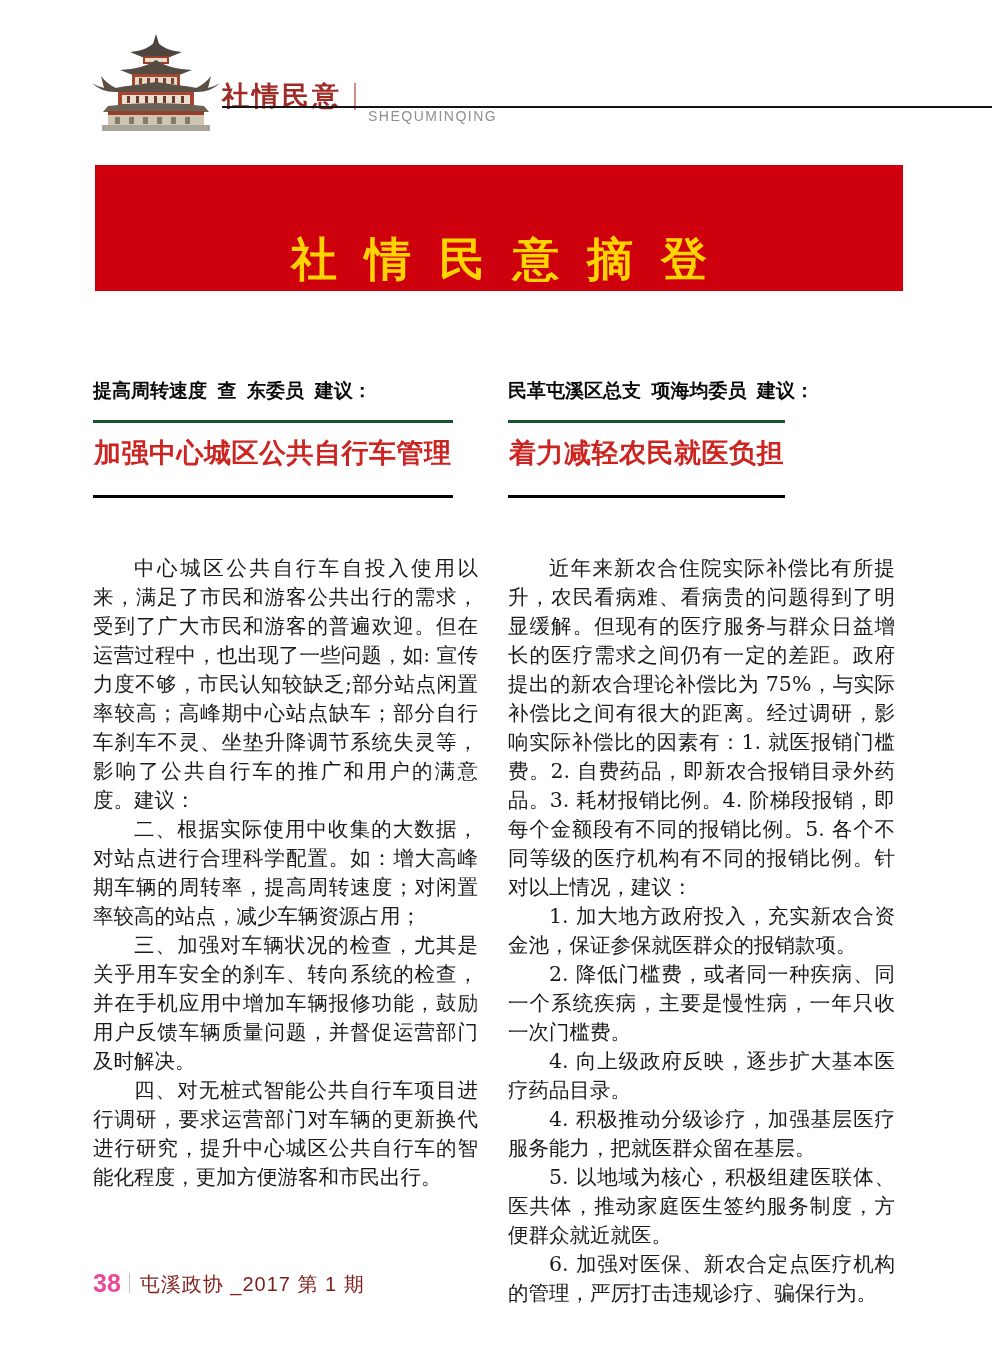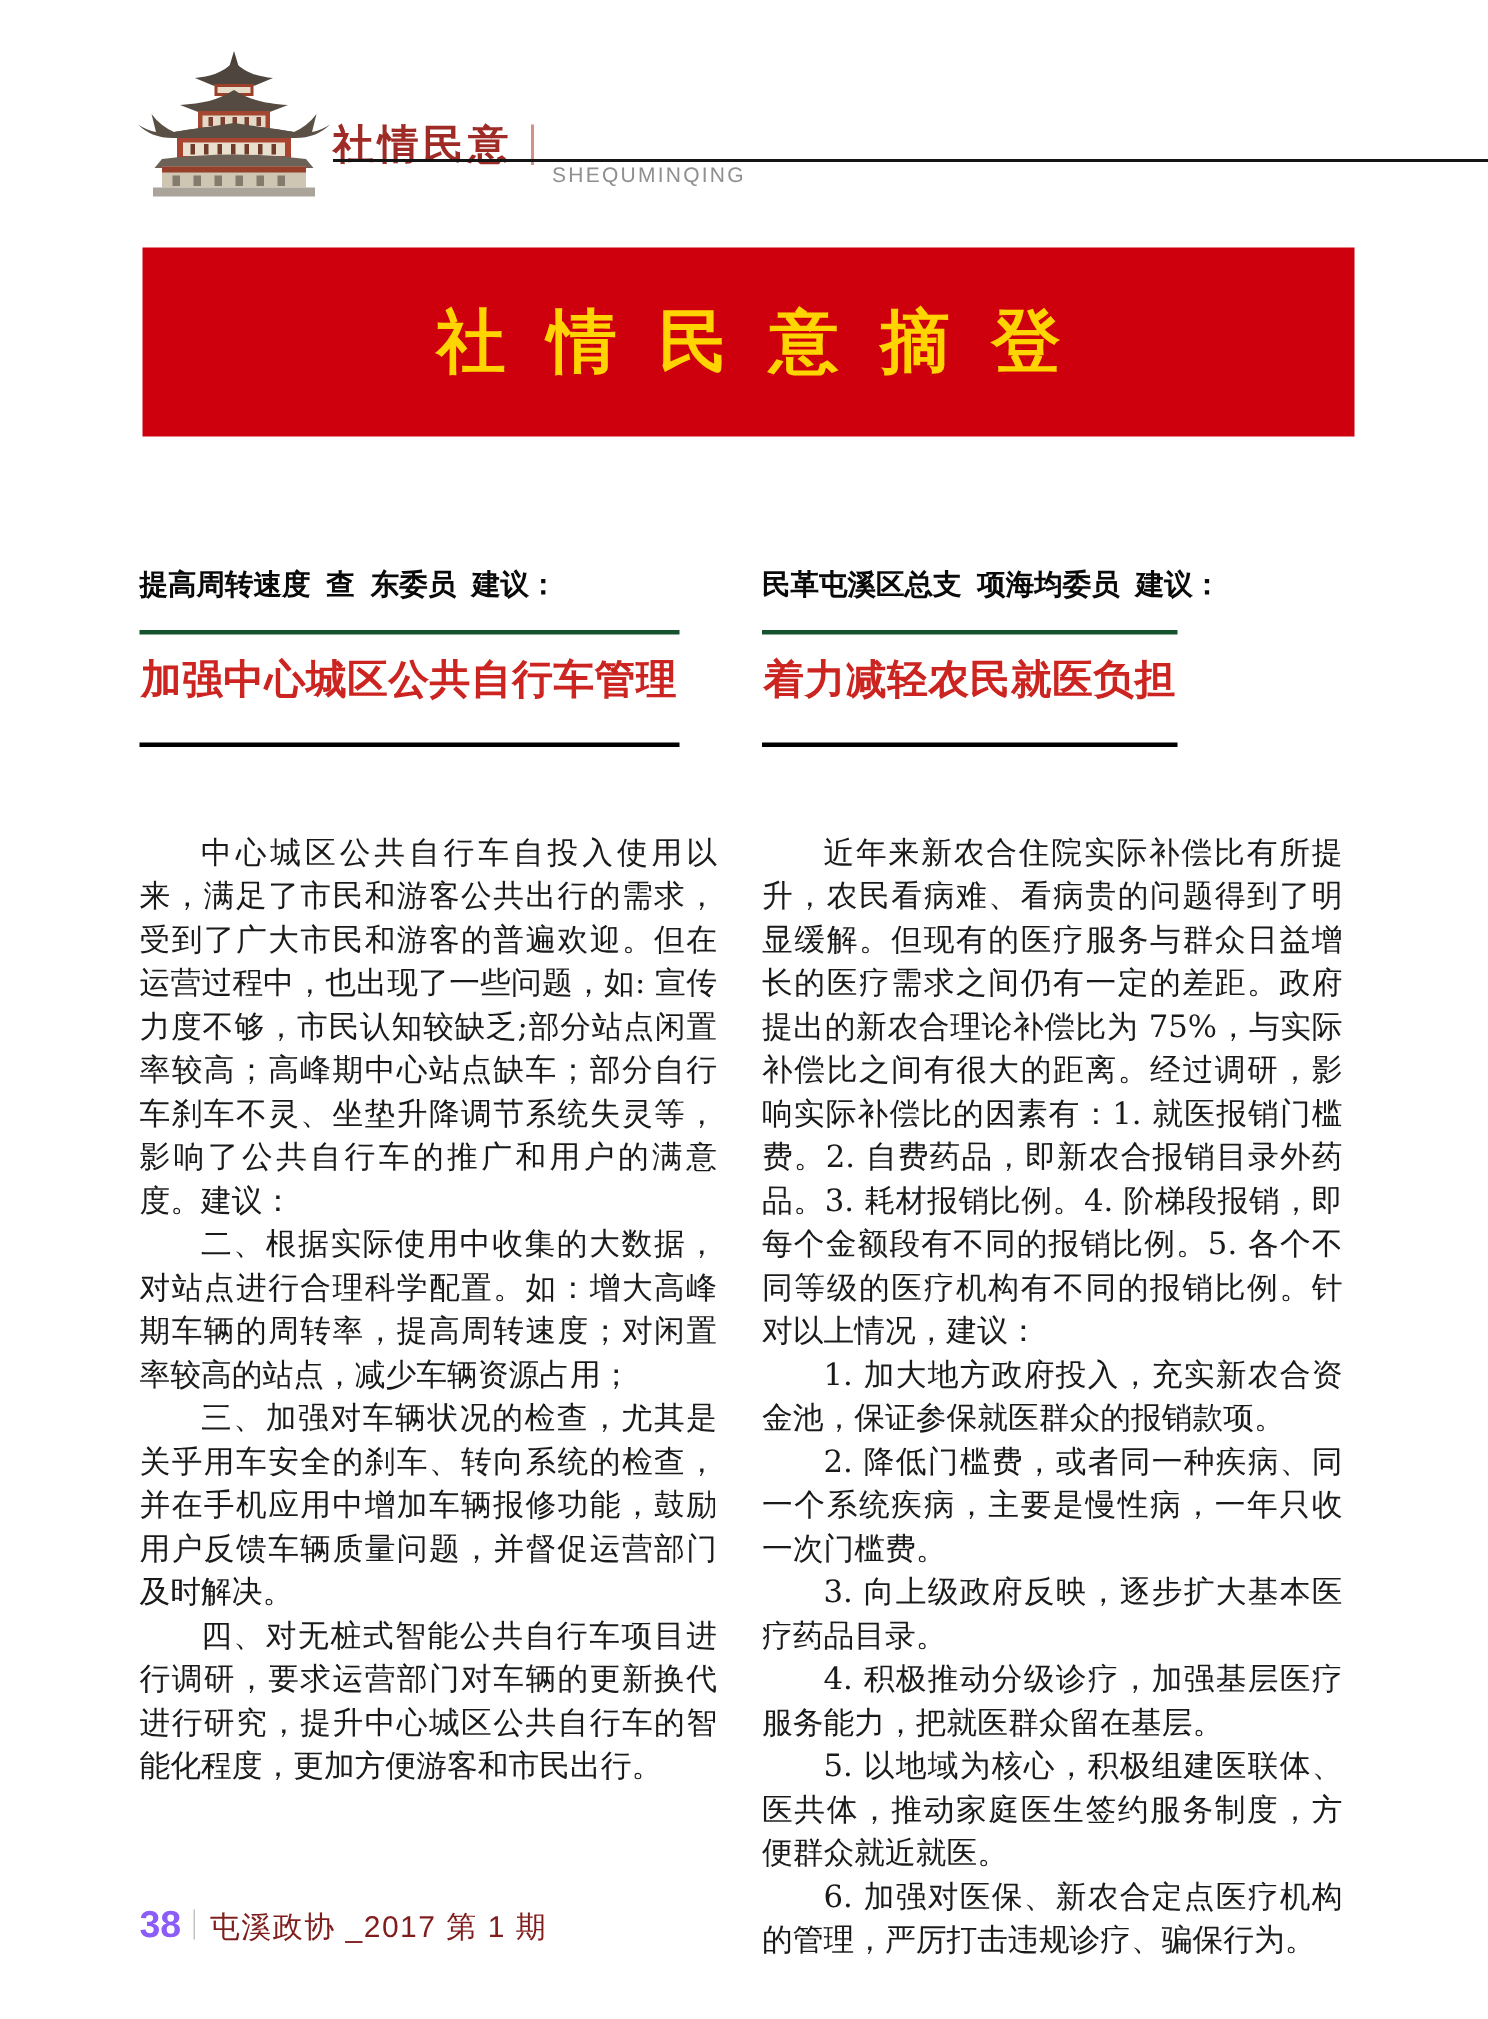--- a/index.html
+++ b/index.html
@@ -36,21 +36,21 @@
   }
   .header-rule {
     position:absolute; left:222px; right:0; top:106px;
     height:2px; background:#141414;
   }
 
   
   .banner {
     position:absolute; left:95px; top:165px; width:808px; height:126px;
     background:#ce000d;
-    display:flex; align-items:center; justify-content:center;
+    display:flex; align-items:flex-end; justify-content:center;
   }
   .banner-title {
     font-family:"DejaVu Serif", serif;
     font-weight:bold; font-size:46px; color:#ffd400;
     letter-spacing:28px; padding-left:28px;
     white-space:nowrap;
   }
 
   
   .columns {
@@ -83,21 +83,21 @@
     text-indent:2em; margin:0;
   }
 
   
   .footer {
     position:absolute; left:93px; top:1268px;
     display:flex; align-items:center;
   }
   .page-number {
     font-family:"Liberation Sans", sans-serif;
-    font-weight:bold; font-size:25px; color:#8b5cf6;
+    font-weight:bold; font-size:25px; color:#ec4899;
   }
   .footer-divider {
     width:1px; height:20px; background:#c2c2c2; margin:0 10px 0 8px;
   }
   .journal-info {
     font-family:"Liberation Sans", sans-serif;
     font-size:20px; color:#7f1d1d; letter-spacing:1px; padding-top:3px;
   }
 </style>
 </head>
@@ -178,21 +178,21 @@
 
   <div class="article">
     <div class="byline">民革屯溪区总支  项海均委员  建议：</div>
     <div class="title-block">
       <div class="article-title">着力减轻农民就医负担</div>
     </div>
     <div class="article-body">
         <p>近年来新农合住院实际补偿比有所提升，农民看病难、看病贵的问题得到了明显缓解。但现有的医疗服务与群众日益增长的医疗需求之间仍有一定的差距。政府提出的新农合理论补偿比为 75%，与实际补偿比之间有很大的距离。经过调研，影响实际补偿比的因素有：1. 就医报销门槛费。2. 自费药品，即新农合报销目录外药品。3. 耗材报销比例。4. 阶梯段报销，即每个金额段有不同的报销比例。5. 各个不同等级的医疗机构有不同的报销比例。针对以上情况，建议：</p>
         <p>1. 加大地方政府投入，充实新农合资金池，保证参保就医群众的报销款项。</p>
         <p>2. 降低门槛费，或者同一种疾病、同一个系统疾病，主要是慢性病，一年只收一次门槛费。</p>
-        <p>3. 向上级政府反映，逐步扩大基本医疗药品目录。</p>
+        <p>4. 向上级政府反映，逐步扩大基本医疗药品目录。</p>
         <p>4. 积极推动分级诊疗，加强基层医疗服务能力，把就医群众留在基层。</p>
         <p>5. 以地域为核心，积极组建医联体、医共体，推动家庭医生签约服务制度，方便群众就近就医。</p>
         <p>6. 加强对医保、新农合定点医疗机构的管理，严厉打击违规诊疗、骗保行为。</p>
       </div>
   </div>
 
 </div>
 
 <div class="footer">
   <span class="page-number">38</span>

